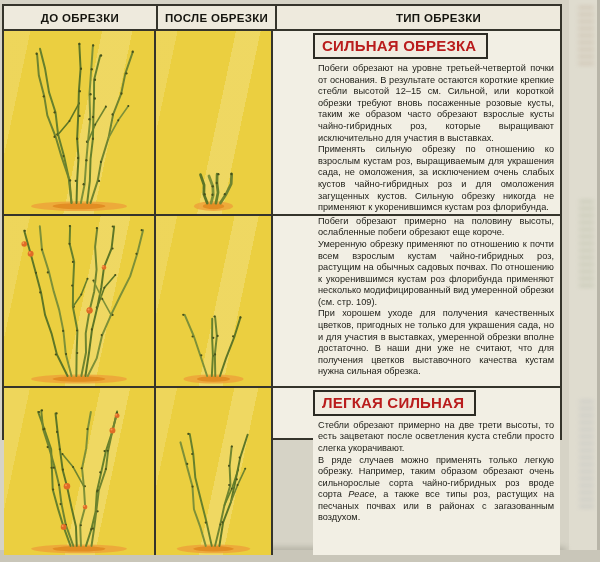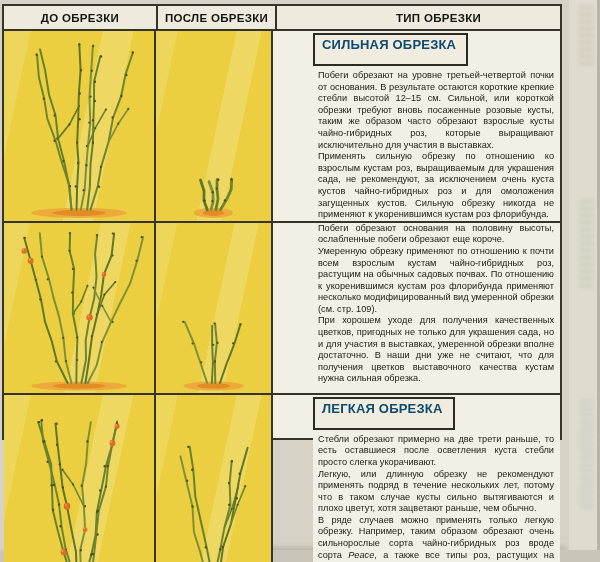--- a/index.html
+++ b/index.html
@@ -37,22 +37,22 @@
   .th.c1,.th.c2,.cell.c1,.cell.c2{border-right:2px solid var(--bd);}
   .cell{position:relative;overflow:hidden;box-sizing:border-box;}
   .cell.yellow{
      background:
        linear-gradient(102deg, rgba(255,255,255,.14) 0 14%, rgba(255,255,255,0) 14% 52%,
                         rgba(255,255,255,.18) 52% 68%, rgba(255,255,255,0) 68%),
        var(--yellow);}
   .cell.yellow svg{display:block;width:100%;height:100%;}
   .cell.text{background:var(--paper);padding:0;}
   .hbox{display:inline-block;border:2px solid #2c2b23;background:#f0ece0;
-        font-weight:bold;font-size:13px;letter-spacing:.2px;color:#0c4a6e;
-        padding:2px 10px 12px 7px;margin:2px 0 4px 0;}
+        font-weight:bold;font-size:15px;letter-spacing:.2px;color:#b91c1c;
+        padding:2px 10px 3px 7px;margin:2px 0 4px 0;}
   .paras{padding:0 6px 0 5px;}
   .paras p{margin:0;font-size:9.2px;line-height:1.26;color:#1b1b15;
            text-align:justify;text-justify:inter-word;}
   .paras p em{font-style:italic;}
 </style>
 </head>
 <body>
 
 <div class="page">
 
@@ -141,21 +141,21 @@
             <circle cx="63.5" cy="133.2" r="1.1" fill="#46501b"></circle>
             <polyline points="65.6,160.0 71.3,151.8 76.5,142.1 77.0,133.0" fill="none" stroke="#6f8430" stroke-width="2.8" stroke-linecap="round" stroke-linejoin="round"></polyline>
             <circle cx="70.0" cy="151.8" r="1.1" fill="#46501b"></circle>
             <circle cx="76.7" cy="133.0" r="1.1" fill="#46501b"></circle>
           </svg>
       </div>
       <div class="cell text c3">
         <div class="hbox">СИЛЬНАЯ ОБРЕЗКА</div>
         <div class="paras">
             <p><span>Побеги обрезают на уровне третьей-четвертой почки от основания. В результате остаются короткие крепкие стебли высотой 12–15 см. Сильной, или короткой обрезки требуют вновь посаженные розовые кусты, таким же образом часто обрезают взрослые кусты чайно-гибридных роз, которые выращивают исключительно для участия в выставках.</span></p>
-            <p><span>Применять сильную обрезку по отношению ко взрослым кустам роз, выращиваемым для украшения сада, не рекомендуют, за исключением очень куста кустов чайно-гибридных роз и для омоложения загущенных кустов. Сильную обрезку никогда не применяют к укоренившимся кустам роз флорибунда.</span></p>
+            <p><span>Применять сильную обрезку по отношению ко взрослым кустам роз, выращиваемым для украшения сада, не омоложения, за исключением очень слабых кустов чайно-гибридных роз и для омоложения загущенных кустов. Сильную обрезку никогда не применяют к укоренившимся кустам роз флорибунда.</span></p>
           </div>
       </div>
     </div>
 
     <div class="trow r2">
       <div class="cell yellow c1">
         <svg class="bush" viewBox="0 0 152 170" preserveAspectRatio="none">
             <ellipse cx="76" cy="163" rx="48.64" ry="4.5" fill="#eda339" opacity="0.85"></ellipse>
             <ellipse cx="76" cy="163" rx="26.752000000000002" ry="2.8" fill="#e08a20" opacity="0.9"></ellipse>
             <polyline points="64.4,160.0 53.6,138.5 48.4,118.2 41.6,98.9 37.5,76.4 32.2,56.8 27.0,37.8 20.5,14.8" fill="none" stroke="#5d7627" stroke-width="2" stroke-linecap="round" stroke-linejoin="round"></polyline>
@@ -227,21 +227,21 @@
             <circle cx="60.1" cy="138.4" r="1.1" fill="#46501b"></circle>
             <circle cx="62.7" cy="119.9" r="1.1" fill="#46501b"></circle>
             <circle cx="59.5" cy="100.5" r="1.1" fill="#46501b"></circle>
             <polyline points="65.1,160.0 71.2,142.4 79.9,120.3 85.9,101.4" fill="none" stroke="#5d7627" stroke-width="2" stroke-linecap="round" stroke-linejoin="round"></polyline>
             <circle cx="78.4" cy="120.3" r="1.1" fill="#46501b"></circle>
             <circle cx="85.9" cy="101.4" r="1.1" fill="#46501b"></circle>
           </svg>
       </div>
       <div class="cell text c3">
         <div class="paras">
-            <p><span>Побеги обрезают основания на половину высоты, ослабленные побеги обрезают еще короче.</span></p>
+            <p><span>Побеги обрезают примерно на половину высоты, ослабленные побеги обрезают еще короче.</span></p>
             <p><span>Умеренную обрезку применяют по отношению к почти всем взрослым кустам чайно-гибридных роз, растущим на обычных садовых почвах. По отношению к укоренившимся кустам роз флорибунда применяют несколько модифицированный вид умеренной обрезки (см. стр. 109).</span></p>
             <p><span>При хорошем уходе для получения качественных цветков, пригодных не только для украшения сада, но и для участия в выставках, умеренной обрезки вполне достаточно. В наши дни уже не считают, что для получения цветков выставочного качества кустам нужна сильная обрезка.</span></p>
           </div>
       </div>
     </div>
 
     <div class="trow r3">
       <div class="cell yellow c1">
         <svg class="bush" viewBox="0 0 152 170" preserveAspectRatio="none">
             <ellipse cx="76" cy="163" rx="48.64" ry="4.5" fill="#eda339" opacity="0.85"></ellipse>
@@ -324,23 +324,22 @@
             <polyline points="64.5,160.0 68.3,136.1 76.2,115.6 81.2,92.6 85.7,70.5 93.2,47.4" fill="none" stroke="#5d7627" stroke-width="2" stroke-linecap="round" stroke-linejoin="round"></polyline>
             <circle cx="67.6" cy="136.1" r="1.1" fill="#46501b"></circle>
             <circle cx="82.2" cy="92.6" r="1.1" fill="#46501b"></circle>
             <circle cx="85.1" cy="70.5" r="1.1" fill="#46501b"></circle>
             <polyline points="76.2,115.6 83.0,98.4 90.8,81.7" fill="none" stroke="#6f8430" stroke-width="1.6" stroke-linecap="round"></polyline>
             <circle cx="83.0" cy="98.4" r="1" fill="#46501b"></circle>
             <circle cx="90.8" cy="81.7" r="1" fill="#46501b"></circle>
           </svg>
       </div>
       <div class="cell text c3">
-        <div class="hbox">ЛЕГКАЯ ОБРЕЗКА</div>
+        <div class="hbox">ЛЕГКАЯ СИЛЬНАЯ</div>
         <div class="paras">
-            <p><span>Стебли обрезают примерно на две трети раньше, то есть оставшиеся после осветления куста стебли просто слегка укорачивают.</span></p>
-            <p><span>Легкую, или длинную обрезку не рекомендуют применять подряд в течение нескольких лет, потому что в таком случае кусты сильно вытягиваются и плохо цветут, хотя зацветают раньше, чем обычно.</span></p>
+            <p><span>Стебли обрезают примерно на две трети высоты, то есть зацветают после осветления куста стебли просто слегка укорачивают.</span></p>
             <p><span>В ряде случаев можно применять только легкую обрезку. Например, таким образом обрезают очень сильнорослые сорта чайно-гибридных роз вроде сорта </span><em>Peace</em><span>, а также все типы роз, растущих на песчаных почвах или в районах с загазованным воздухом.</span></p>
           </div>
       </div>
     </div>
 
   </div>
 </div>
 
 </body></html>

